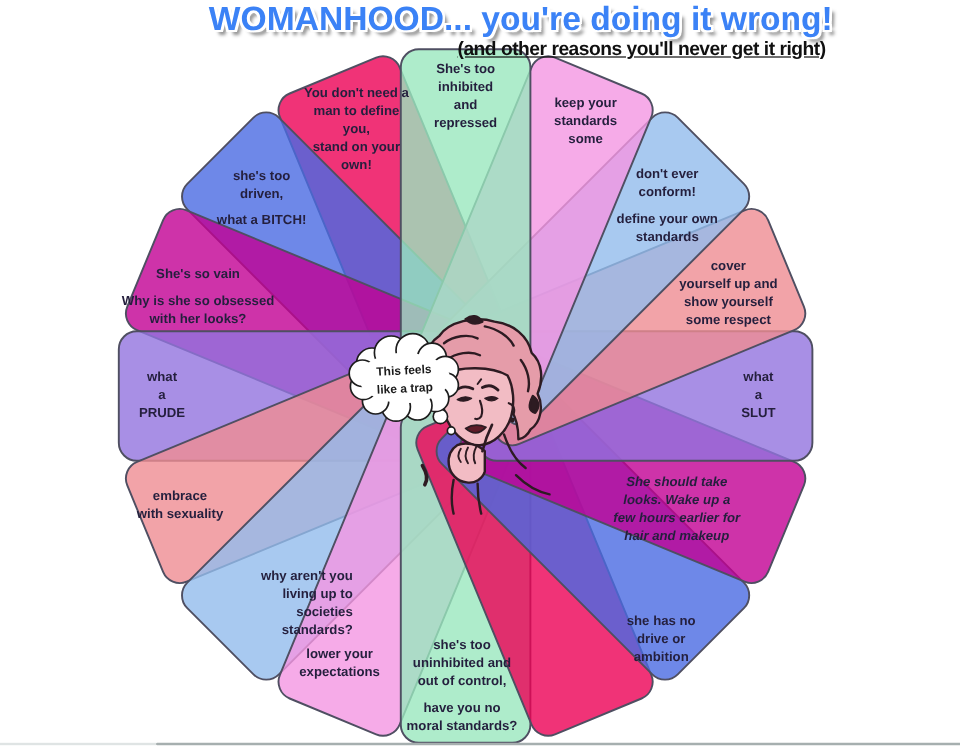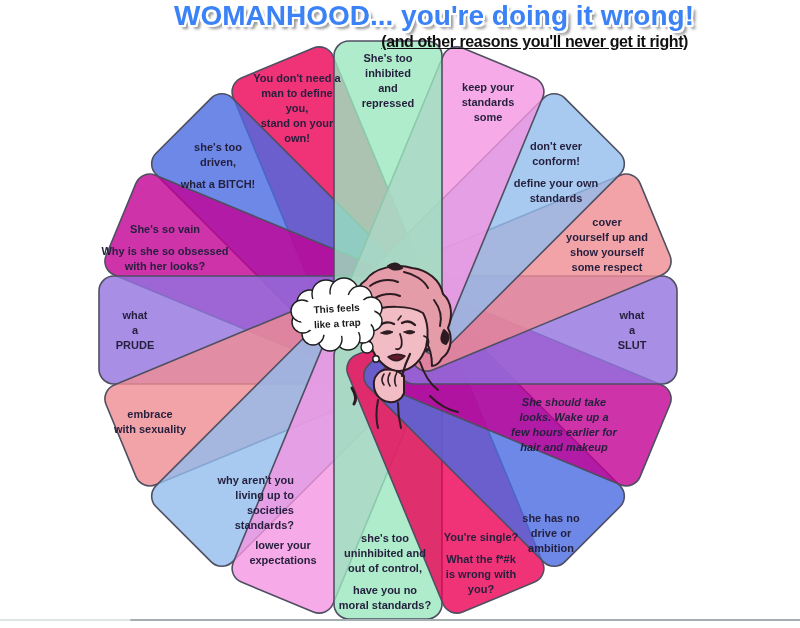--- a/index.html
+++ b/index.html
@@ -139,27 +139,20 @@
         <div>She should take</div>
         <div>looks.  Wake up a</div>
         <div>few hours earlier for</div>
         <div>hair and makeup</div>
       </div>
       <div class="petal-label" style="left: 551px; top: 509px; margin-top: 24px;">
         <div>she has no</div>
         <div>drive or</div>
         <div>ambition</div>
       </div>
-      <div class="petal-label" style="left: 481px; top: 563px;">
-        <div>You're single?</div>
-        <div class="line-gap"></div>
-        <div>What the f*#k</div>
-        <div>is wrong with</div>
-        <div>you?</div>
-      </div>
       <div class="petal-label" style="left: 385px; top: 572px;">
         <div>she's too</div>
         <div>uninhibited and</div>
         <div>out of control,</div>
         <div class="line-gap"></div>
         <div>have you no</div>
         <div>moral standards?</div>
       </div>
       <div class="petal-label" style="left: 283px; top: 553px;">
         <div>lower your</div>

